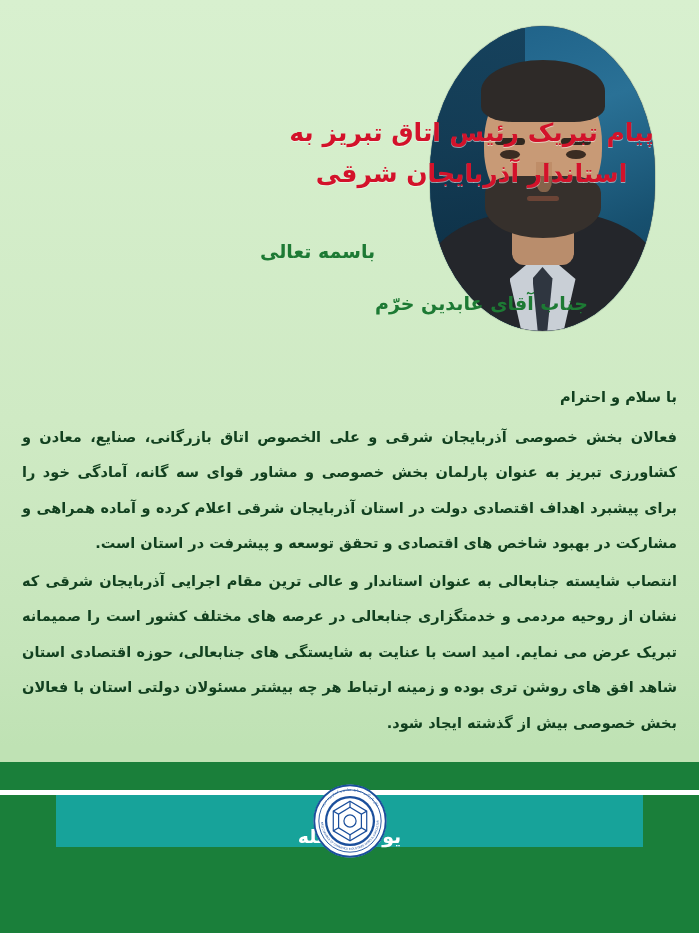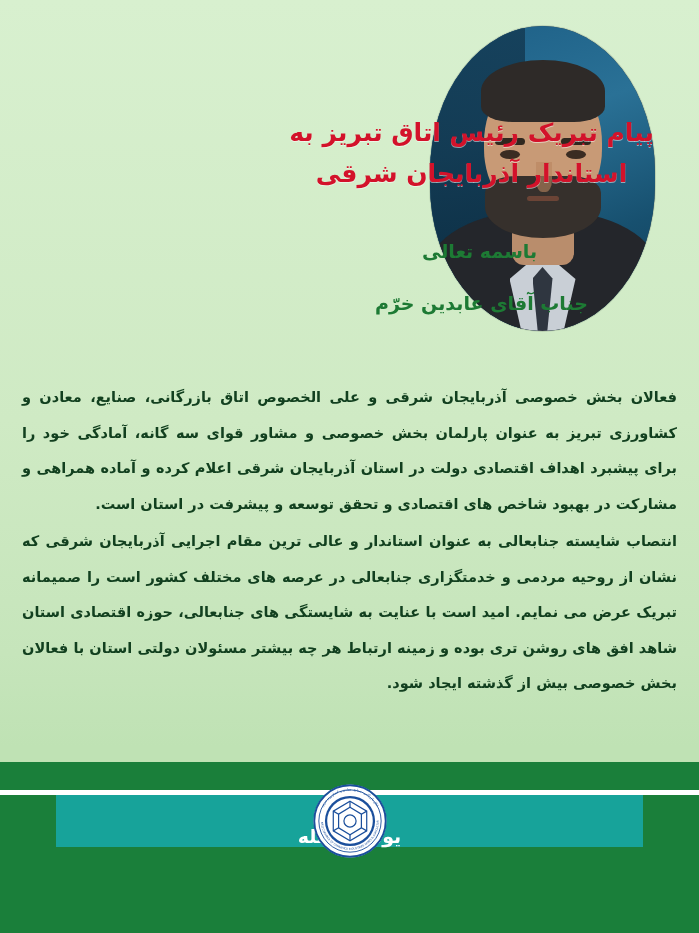--- a/index.html
+++ b/index.html
@@ -163,23 +163,23 @@
     text-align: center;
     color: #d3122a;
     font-weight: bold;
     font-size: 25px;
     line-height: 1.65;
     text-shadow: 0 1px 0 rgba(255,255,255,.5);
   }
   .basmeh {
     position: absolute;
     top: 240px;
-    right: 22px;
+    right: 44px;
     width: 395px;
-    text-align: center;
+    text-align: left;
     color: #1d7a34;
     font-weight: bold;
     font-size: 19px;
   }
   .addressee {
     position: absolute;
     top: 292px;
     right: 20px;
     width: 395px;
     text-align: center;
@@ -305,20 +305,21 @@
       <div class="nose"></div>
       <div class="mouth"></div>
     </div>
 
     <div class="headline">پیام تبریک رئیس اتاق تبریز به استاندار آذربایجان شرقی</div>
     <div class="basmeh">باسمه تعالی</div>
     <div class="addressee">جناب آقای عابدین خرّم</div>
   </div>
 
   <div class="body-text">
+    <span class="greeting">با سلام و احترام</span>
     <p>فعالان بخش خصوصی آذربایجان شرقی و علی الخصوص اتاق بازرگانی، صنایع، معادن و کشاورزی تبریز به عنوان پارلمان بخش خصوصی و مشاور قوای سه گانه، آمادگی خود را برای پیشبرد اهداف اقتصادی دولت در استان آذربایجان شرقی اعلام کرده و  آماده همراهی و مشارکت در بهبود شاخص های اقتصادی و تحقق توسعه و پیشرفت در استان است.</p>
     <p>انتصاب شایسته جنابعالی به عنوان استاندار و عالی ترین  مقام اجرایی آذربایجان شرقی که نشان از روحیه مردمی و خدمتگزاری جنابعالی در عرصه های مختلف کشور است را صمیمانه تبریک عرض می نمایم. امید است با عنایت به شایستگی های جنابعالی، حوزه اقتصادی استان شاهد افق های روشن تری بوده و زمینه ارتباط هر چه بیشتر مسئولان دولتی استان با فعالان بخش خصوصی بیش از گذشته ایجاد شود.</p>
   </div>
 
   <div class="band-green"></div>
   <div class="band-white"></div>
   <div class="band-teal"></div>
   <div class="teal-corner-l"></div>
   <div class="teal-corner-r"></div>
   <div class="band-bottom"></div>

